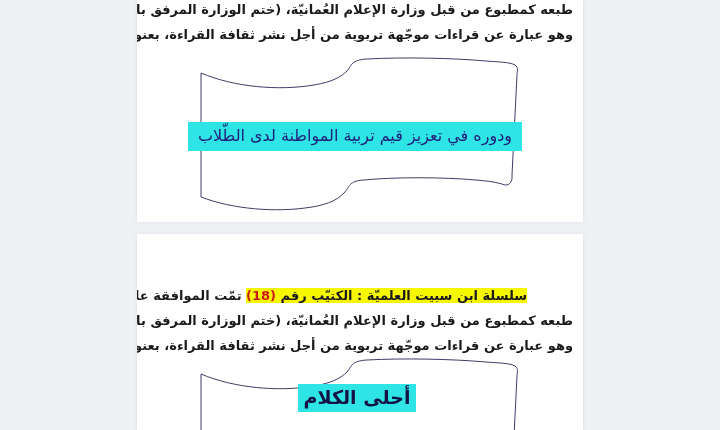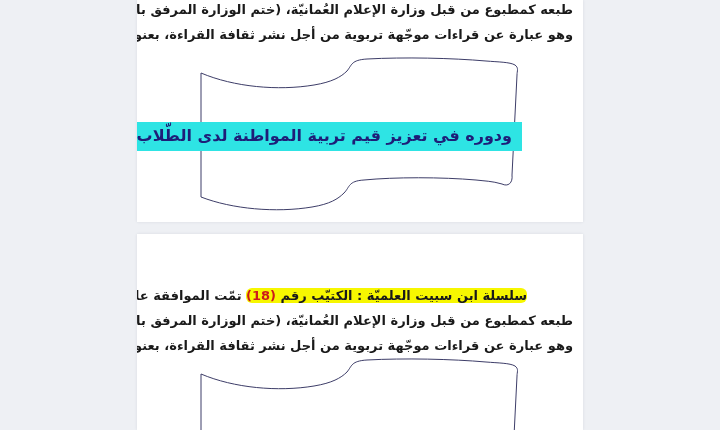--- a/index.html
+++ b/index.html
@@ -30,21 +30,21 @@
     font-weight:bold;
     color: var(--body_text, #1a1a1a);
     line-height:25px;
     height:25px;
     padding:0 10px;
   }
   .tline.indent { padding-right:56px; }
   #page1 .para { margin-top:-3px; }
   #page2 .para { padding-top:49px; }
 
-  .hl-yellow { background: var(--yellow_highlight, #f7f700); border-radius: 6px; }
+  .hl-yellow { background: var(--yellow_highlight, #f7f700); }
   .num-red   { color: var(--number_red, #cc1a1a); }
 
   .banner {
     position:absolute;
     left:55px;
     width:330px;
     height:160px;
     color: var(--banner_outline, #3d3d68);
   }
   #page1 .banner { top:57px; }
@@ -52,21 +52,21 @@
   .banner svg { position:absolute; top:0; left:0; width:100%; height:100%; }
 
   .banner-line {
     position:absolute;
     left:0; width:100%;
     text-align:center;
     direction:rtl;
     white-space:nowrap;
   }
   .banner-title-1 { top:36px; }
-  .banner-sub-1   { top:65px;font-weight:bold; }
+  .banner-sub-1   { top:65px; }
   .banner-title-2 { top:26px; }
 
   .hl-cyan {
     background: var(--cyan_highlight, #2ee4e4);
     display:inline-block;
   }
   .banner-title-text {
     color: var(--banner_title_color, #121245);
     font-size:19px;
     font-weight:bold;
@@ -131,14 +131,17 @@
                C 327 11, 325 14, 325 18
                L 320 118
                C 321 126, 316 130, 310 127
                C 300 124, 292 124, 284 123
                C 250 120, 202 120, 172 123
                C 156 124, 158 130, 152 136
                C 146 142, 138 147, 120 150
                C 84 156, 40 152, 9 140
                L 9 16 Z" fill="none" stroke="currentColor" stroke-width="1"></path>
     </svg>
+    <div class="banner-line banner-title-2">
+      <span class="hl-cyan banner-title-text">أحلى الكلام</span>
+    </div>
   </div>
 </div>
 
 </body></html>

